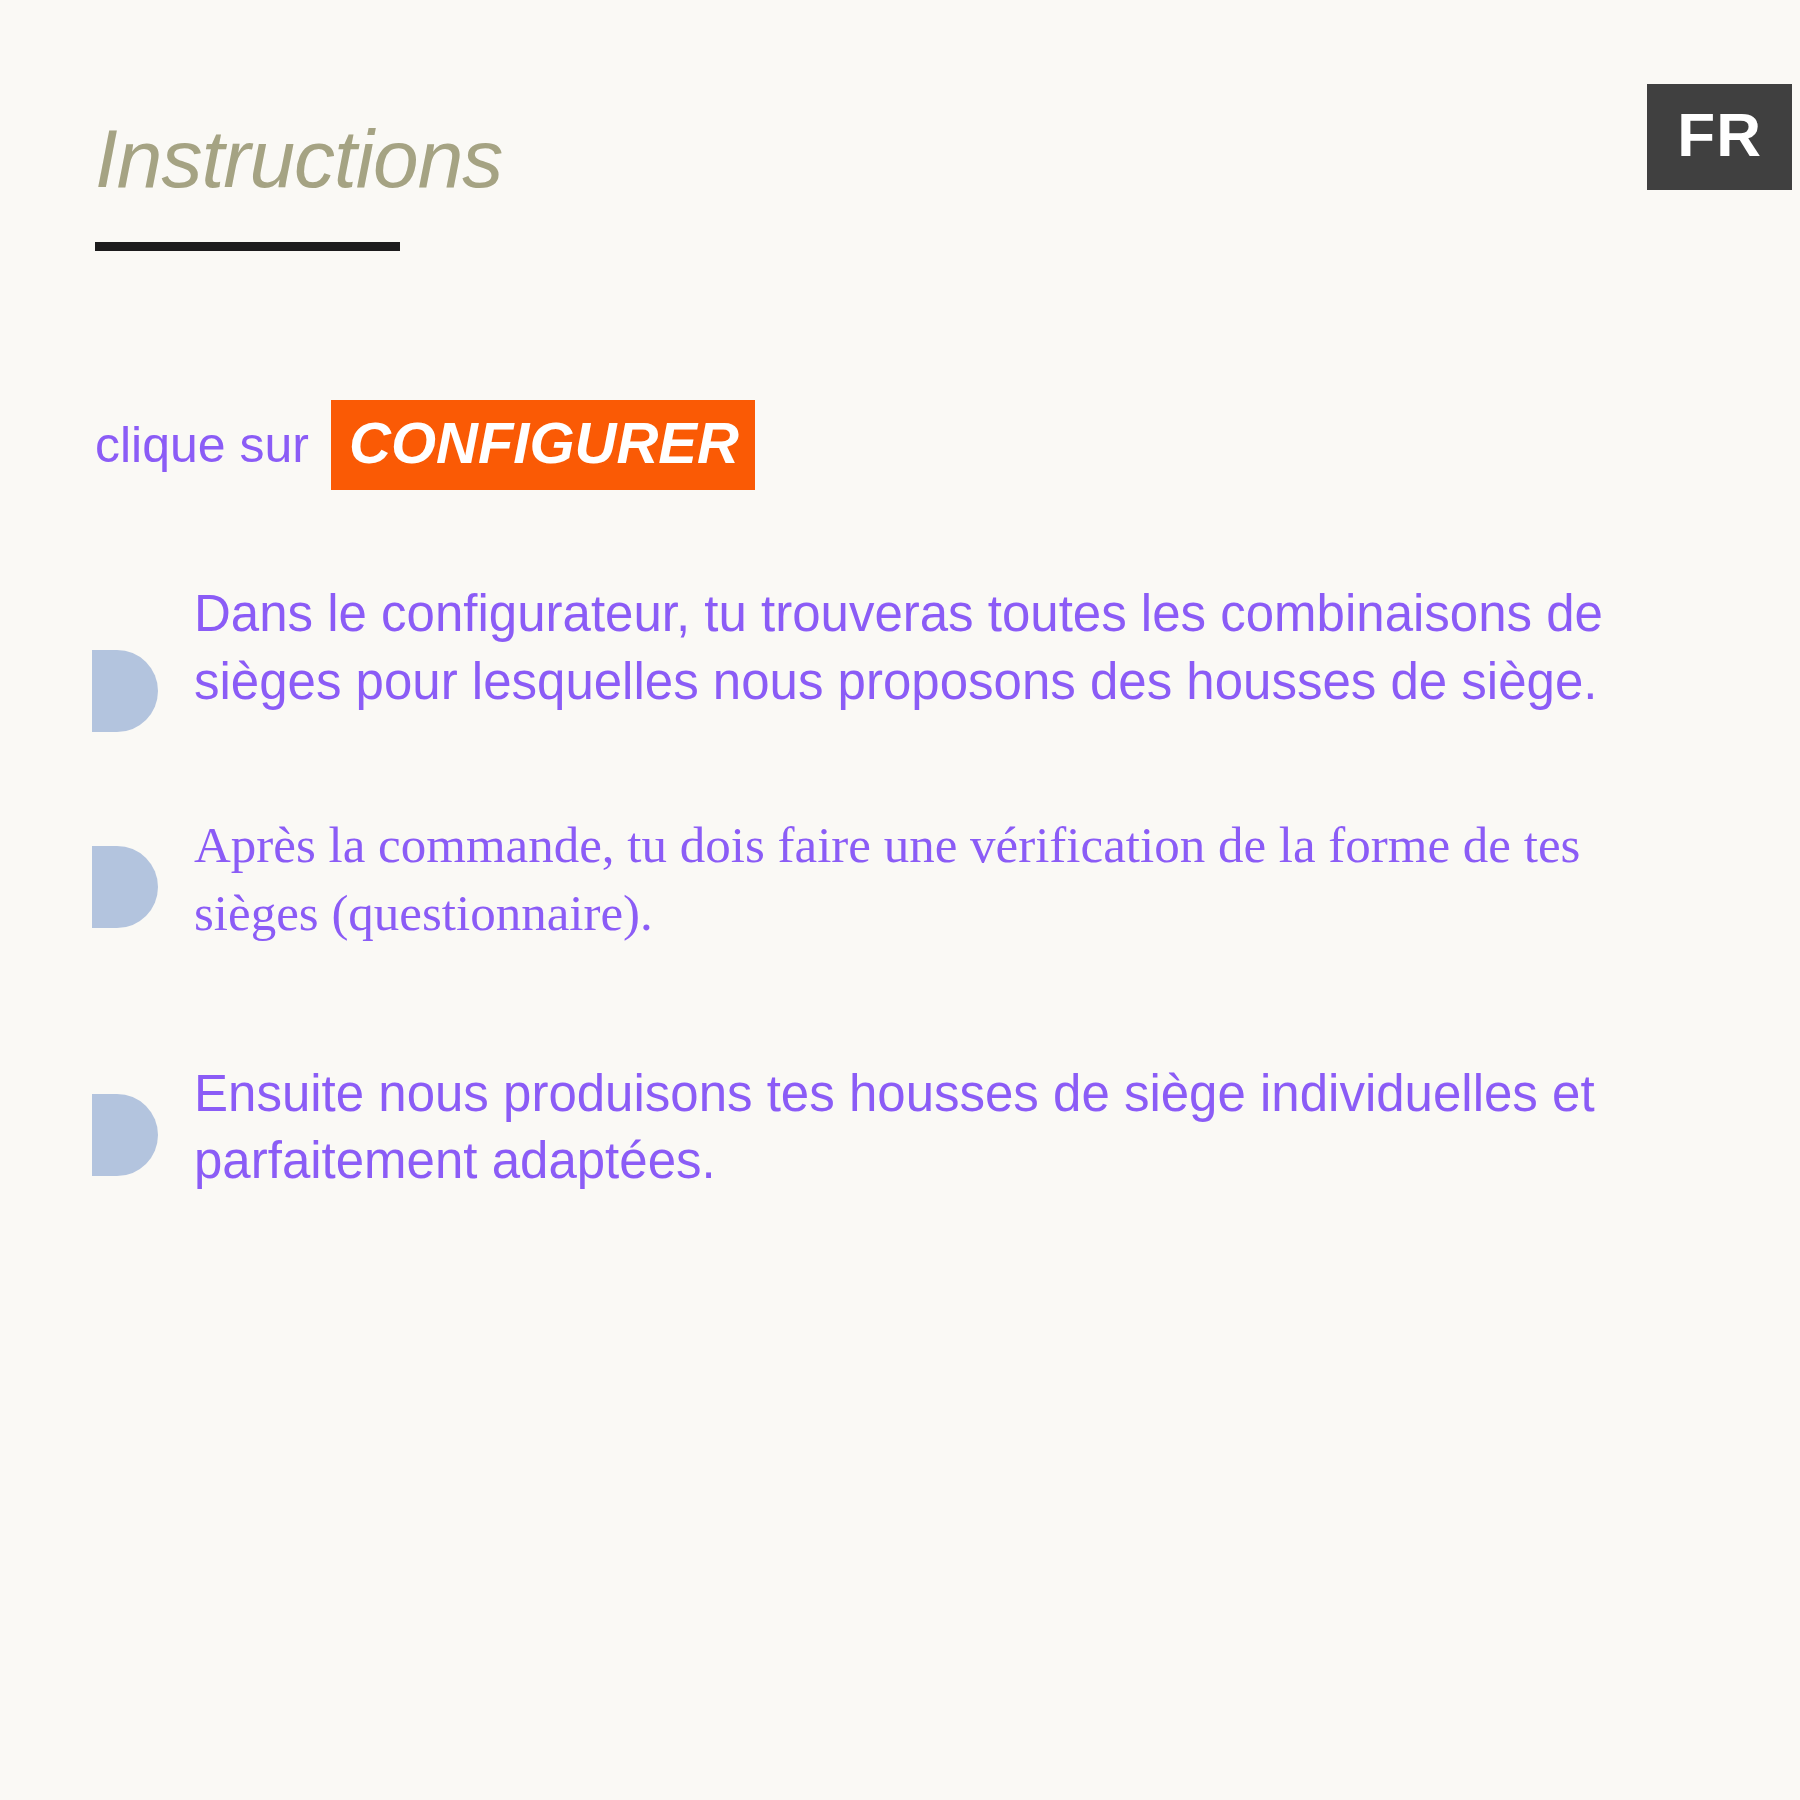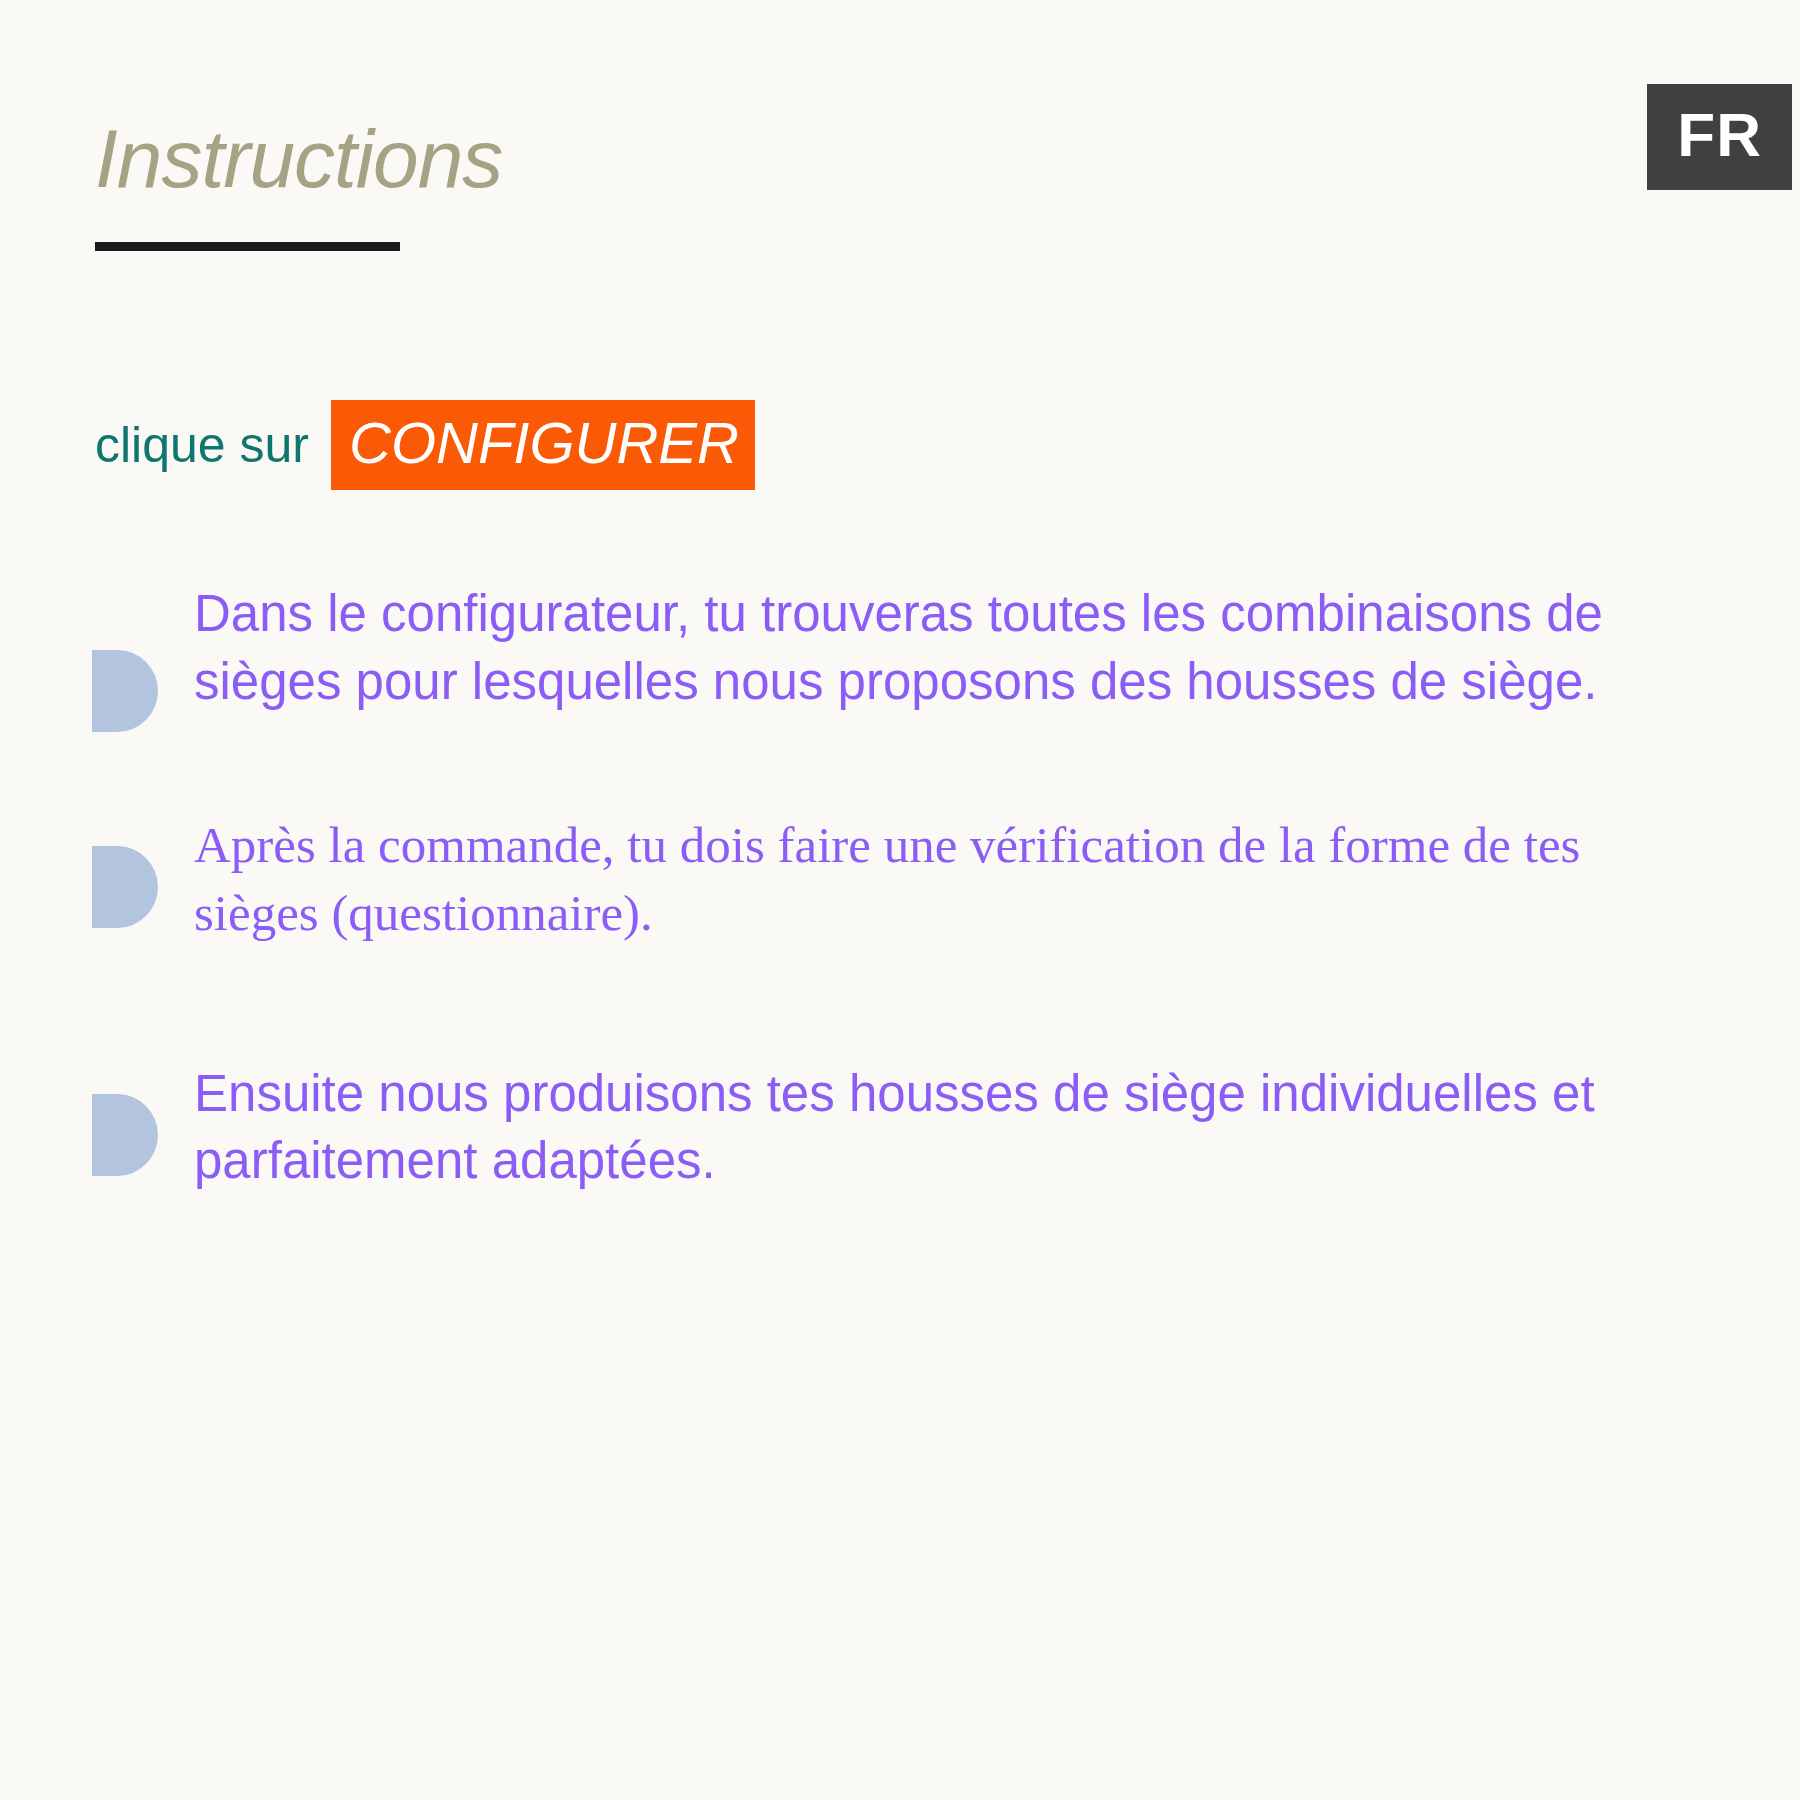--- a/index.html
+++ b/index.html
@@ -64,31 +64,31 @@
   .cta-line {
     position: absolute;
     left: 95px;
     top: 400px;
     display: flex;
     align-items: center;
     gap: 0;
   }
   .cta-prefix {
     font-size: 50px;
-    color: #0f766e;
+    color: #8b5cf6;
     font-weight: 400;
     line-height: 1;
     margin-right: 22px;
   }
   .cta-chip {
     background: #fa5a05;
     color: #ffffff;
     font-size: 58px;
     font-style: italic;
-    font-weight: 400;
+    font-weight: 700;
     line-height: 1;
     padding: 14px 16px 18px 18px;
     letter-spacing: 0px;
   }
 
   
   .bullets {
     position: absolute;
     left: 92px;
     top: 580px;

